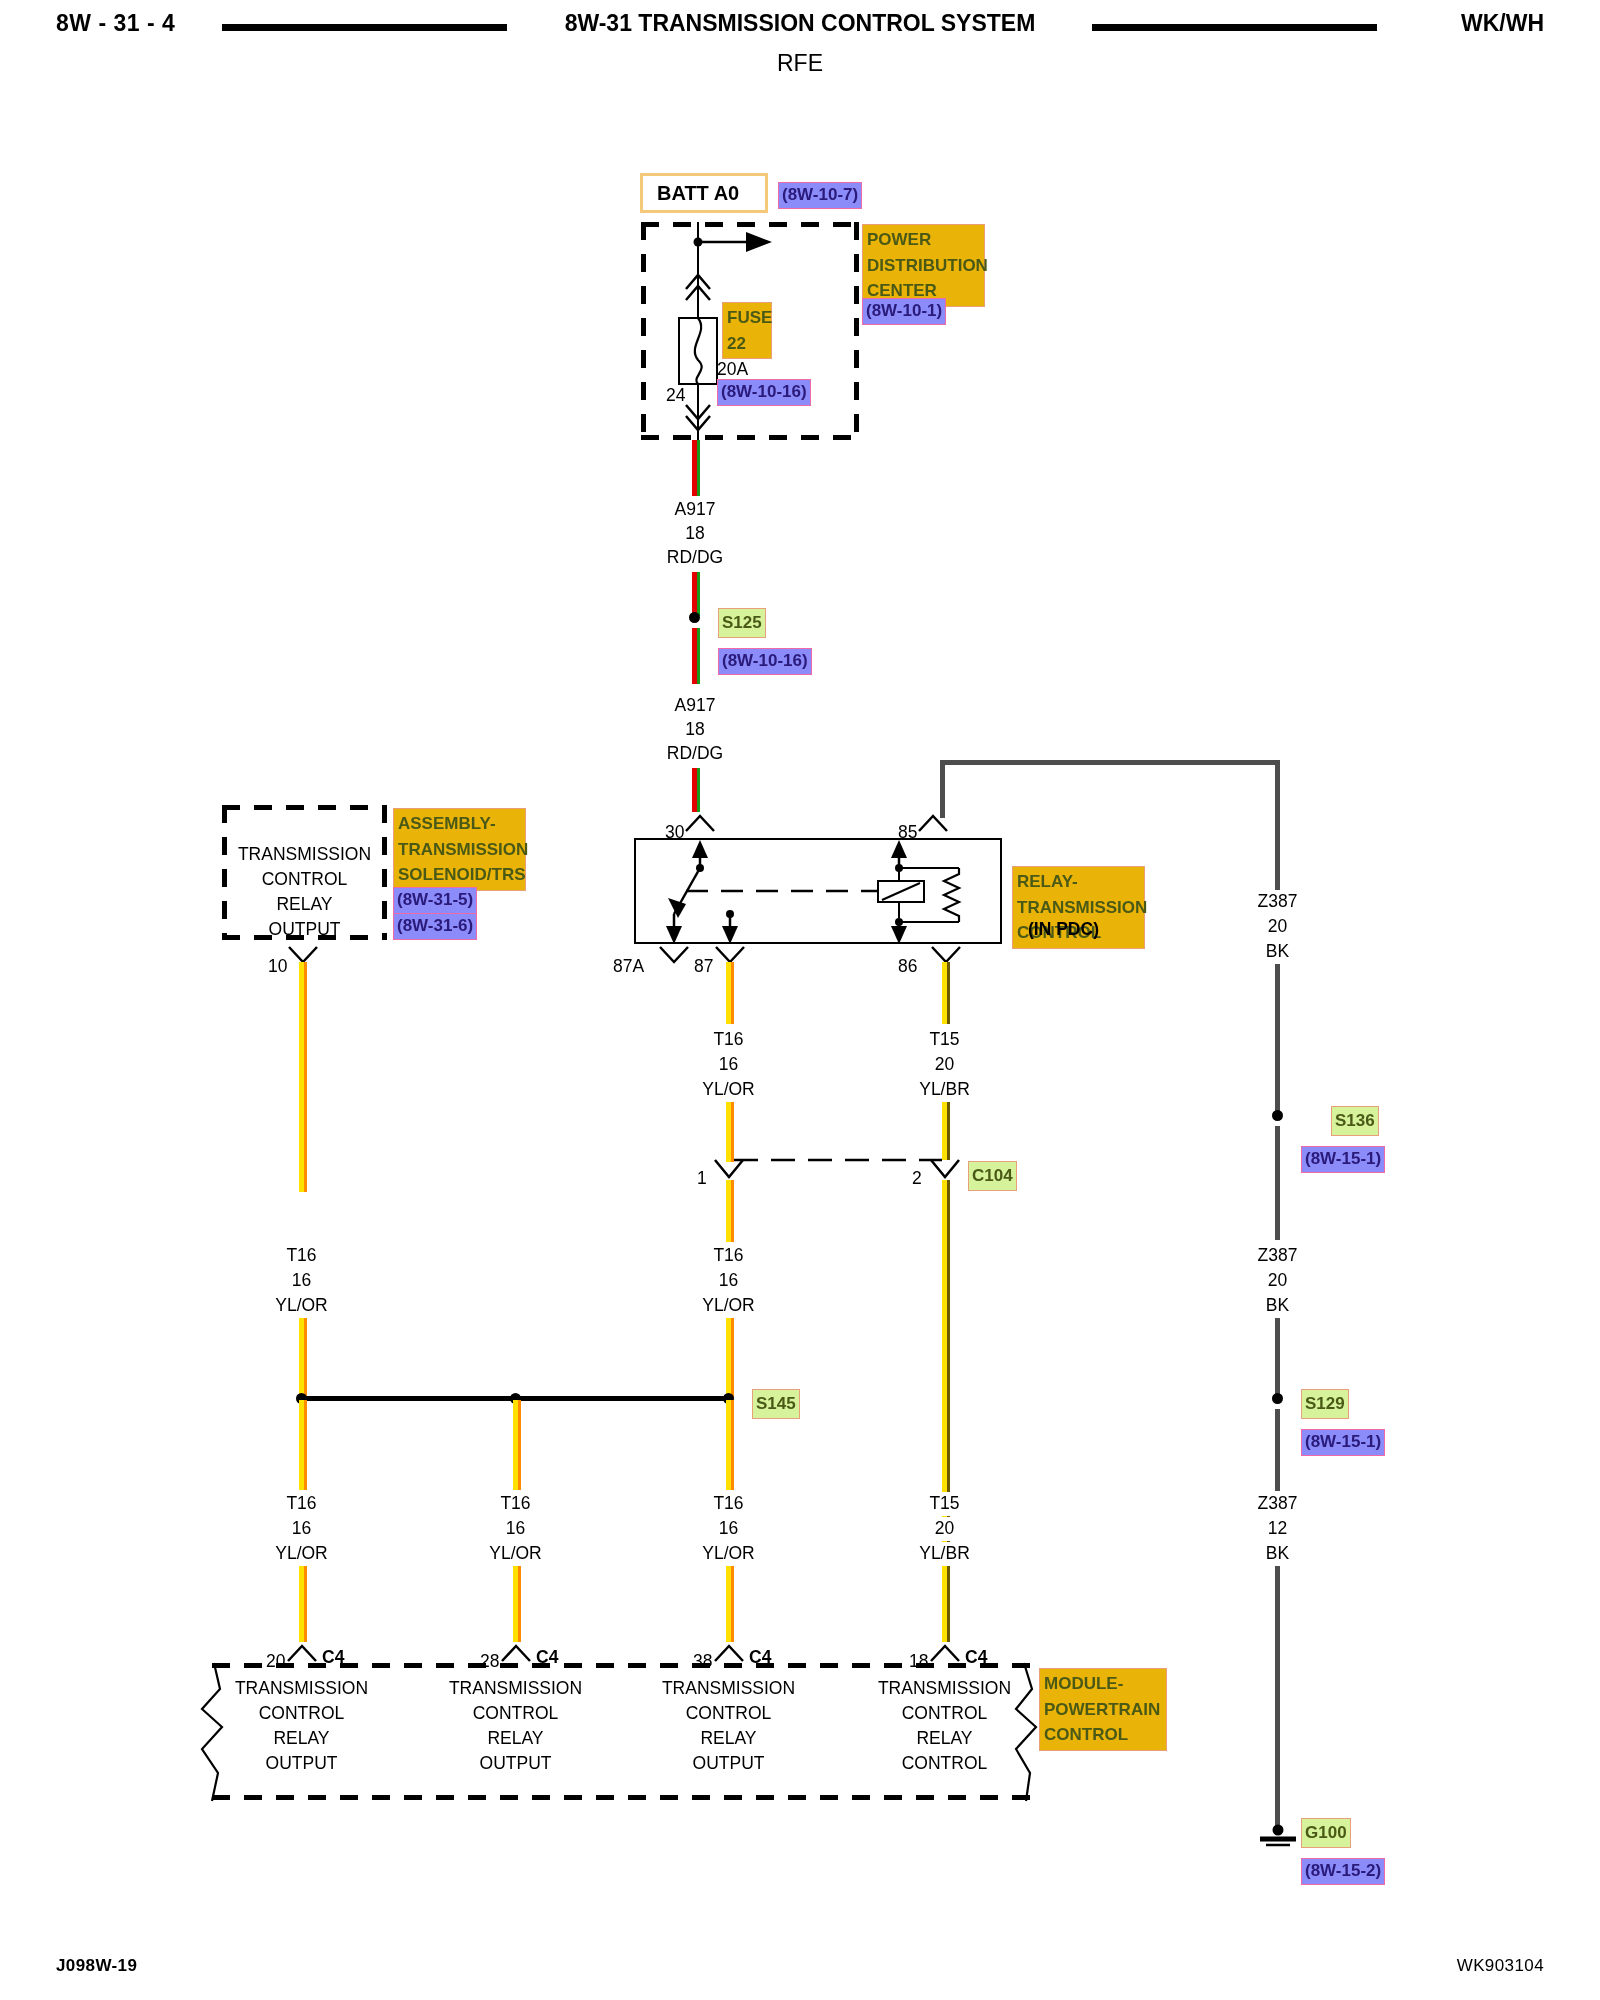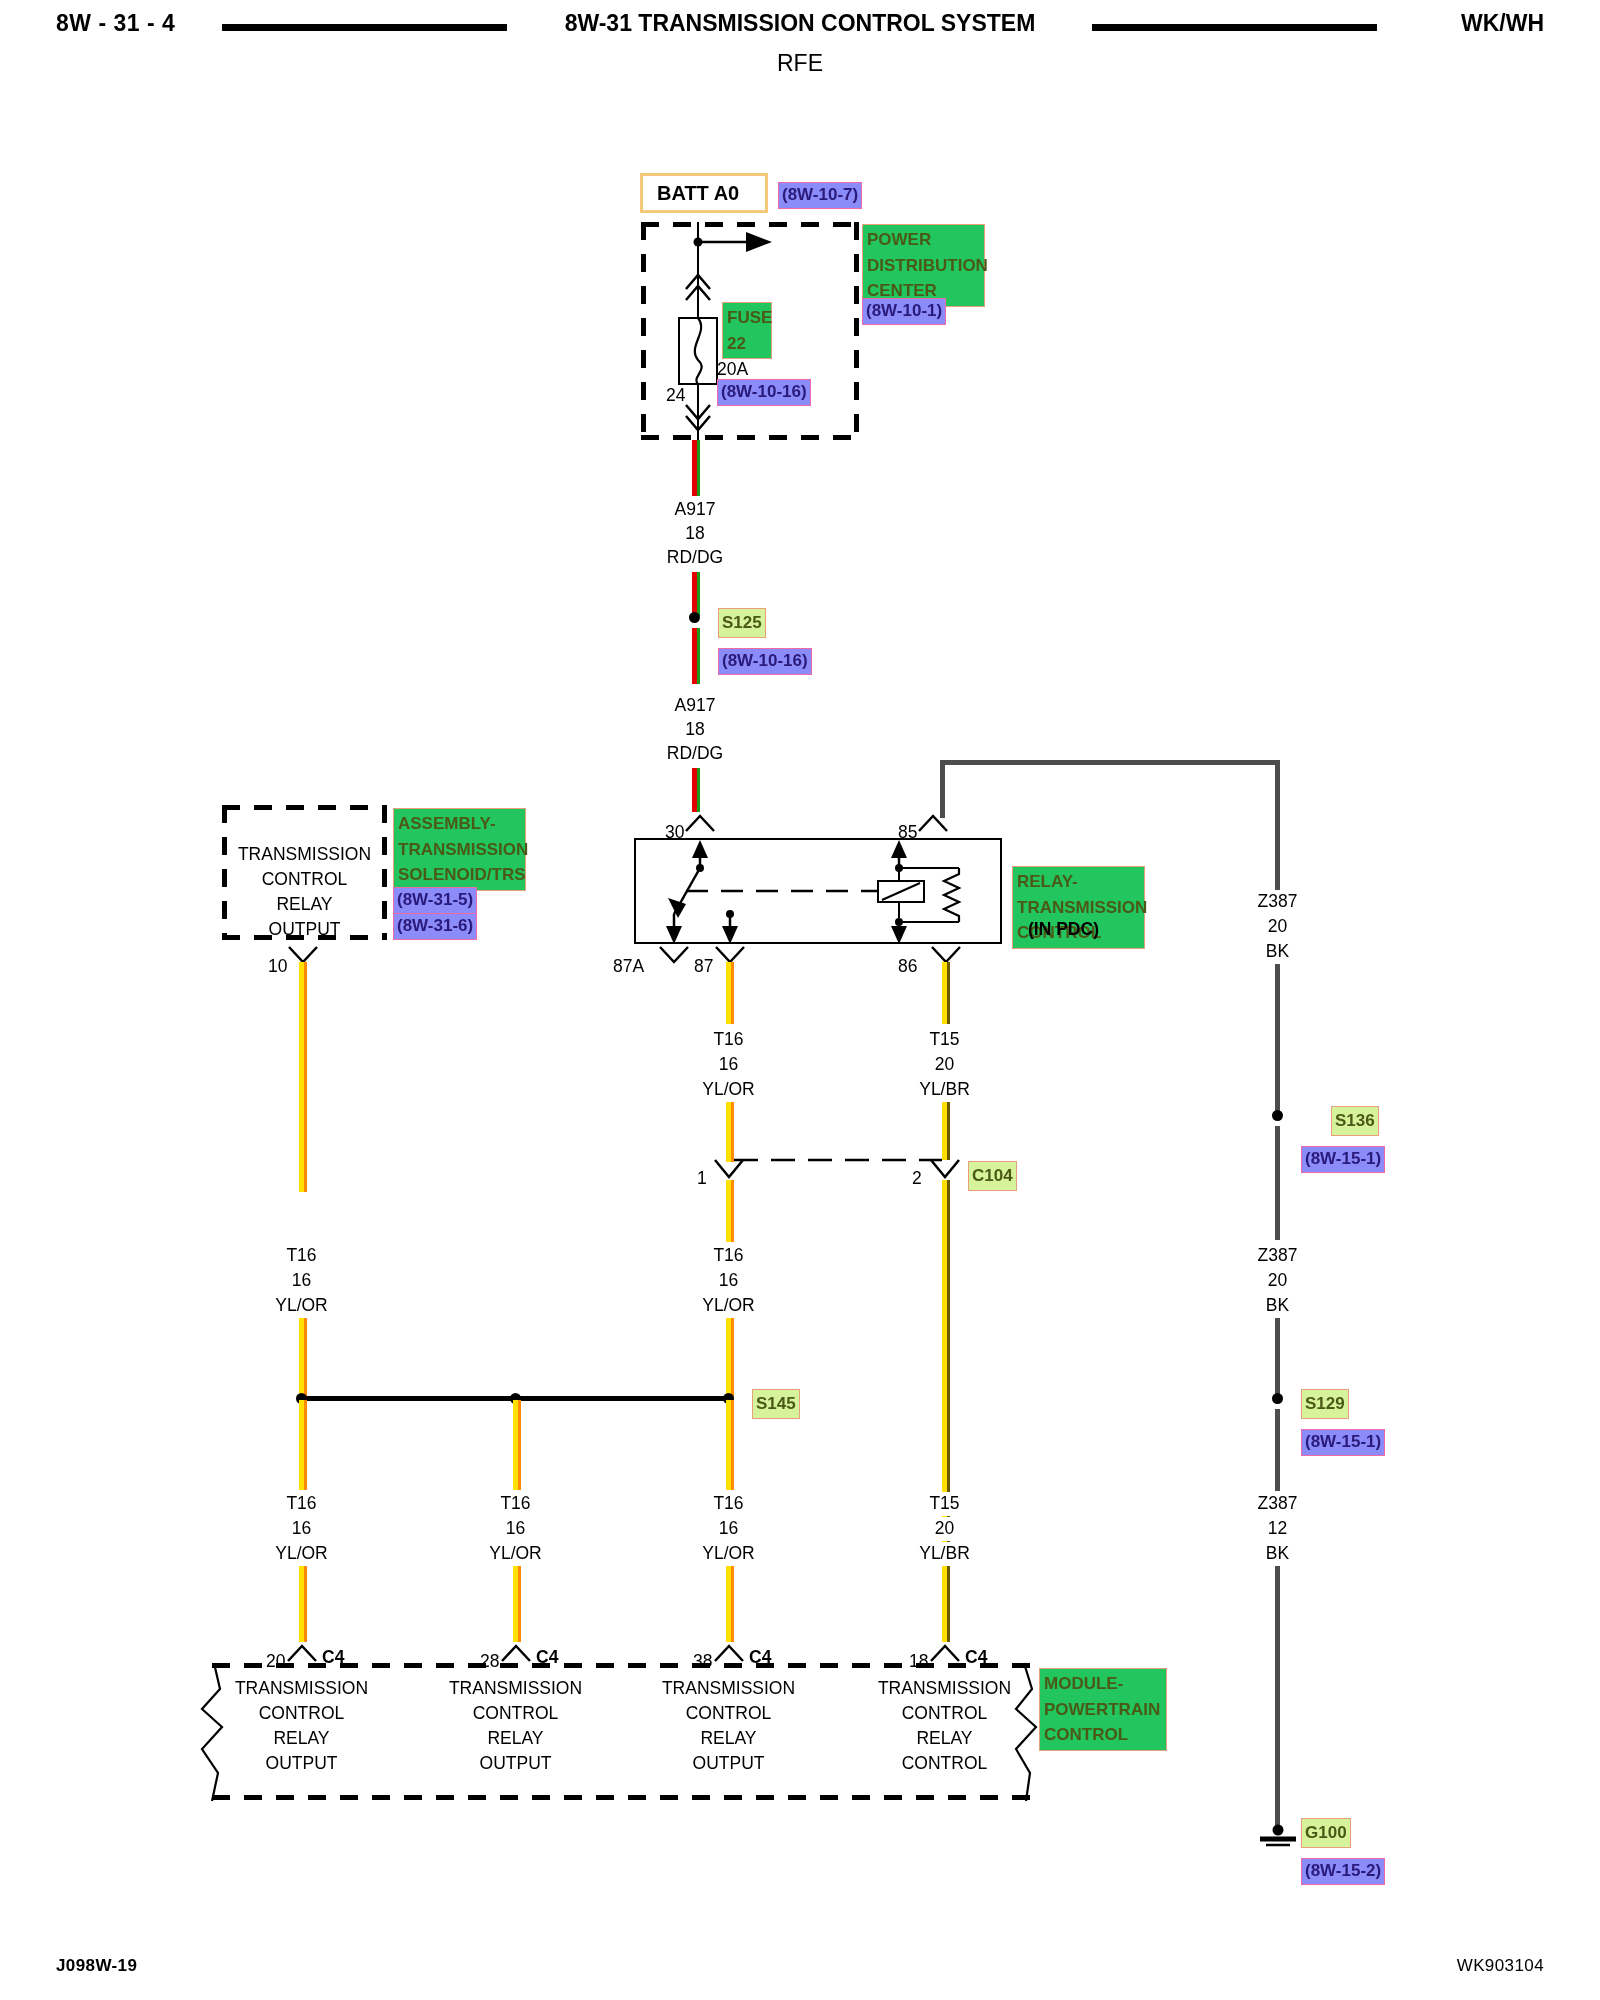--- a/index.html
+++ b/index.html
@@ -16,21 +16,21 @@
   #ftr-left{left:56px;bottom:24px;font-size:17px;font-weight:bold;letter-spacing:.4px;}
   #ftr-right{right:56px;bottom:24px;font-size:17px;font-weight:normal;letter-spacing:.4px;}
 
   
   .txt{font-size:17.5px;line-height:1.35;white-space:nowrap;}
   .txt-c{font-size:17.5px;line-height:1.35;white-space:nowrap;text-align:center;}
   .bold{font-weight:bold;}
 
   .hl-green{background:#d6f29a;color:#4a5a16;font-weight:bold;border:1px solid #e8a07a;
             padding:1px 3px;font-size:17px;line-height:1.55;white-space:nowrap;}
-  .hl-green-ml{background:#22c55e;color:#4a5a16;font-weight:bold;border:1px solid #e8a07a;
+  .hl-green-ml{background:#eab308;color:#4a5a16;font-weight:bold;border:1px solid #e8a07a;
             padding:2px 4px;font-size:17px;line-height:1.5;}
   .hl-blue{background:#8b8bfa;color:#2a1a7a;font-weight:bold;border:1px solid #f06aa8;
             padding:0px 3px;font-size:17px;line-height:1.45;white-space:nowrap;}
 
   .wire{position:absolute;}
   .w-rddg{background:#e30000;border-right:3px solid #1a9a1a;}
   .w-ylor{background:#ffe000;border-right:3px solid #ff8c00;}
   .w-ylbr{background:#ffe000;border-right:3px solid #6b5a00;}
   .w-bk{background:#4d4d4d;}
   .w-plain{background:#000;}

